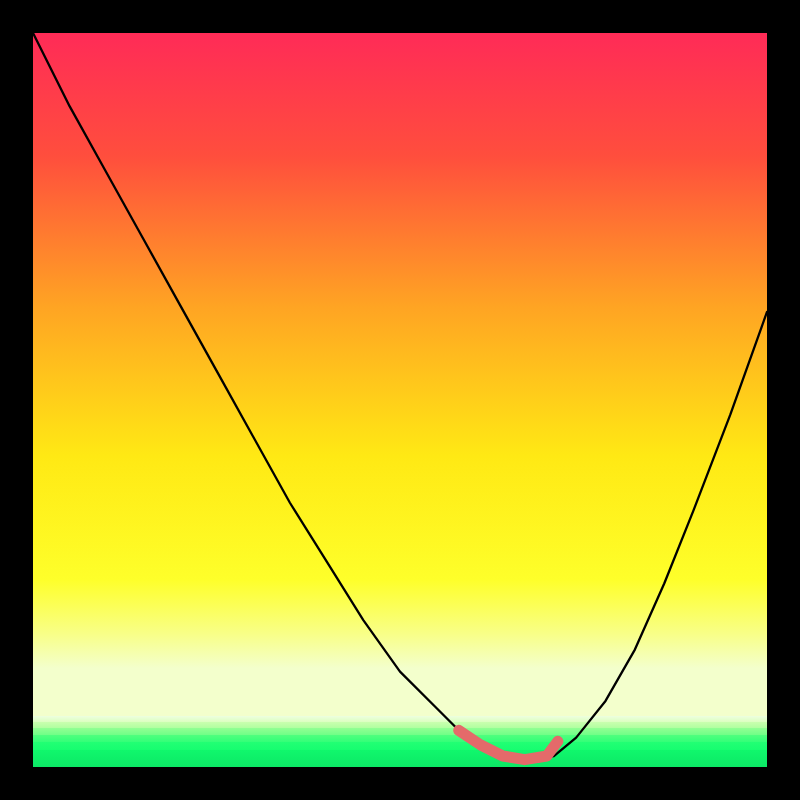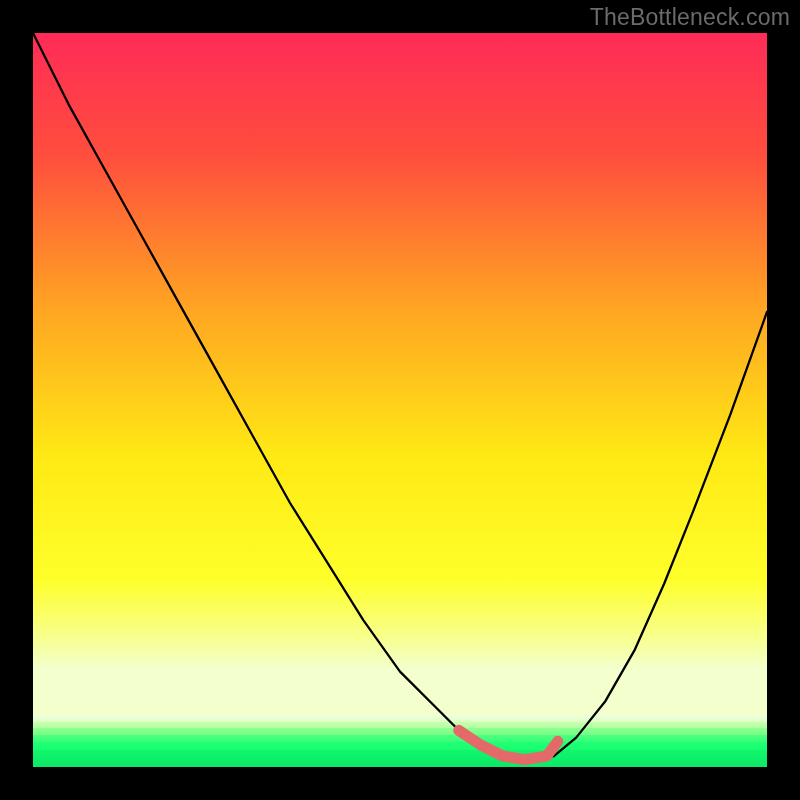--- a/index.html
+++ b/index.html
@@ -42,21 +42,20 @@
     position: absolute;
     inset: 0;
     width: 100%;
     height: 100%;
   }
 </style>
 </head>
 <body>
 
 <div class="frame">
-  <div class="watermark">TheBottleneck.com</div>
   <div class="plot">
     <div class="gradient" id="gradient">
         <div style="position: absolute; left: 0px; right: 0px; top: 0px; height: 683px; background: linear-gradient(rgb(255, 43, 87) 0%, rgb(255, 78, 61) 18%, rgb(255, 164, 35) 40%, rgb(255, 233, 20) 62%, rgb(254, 255, 42) 80%, rgb(248, 255, 136) 88%, rgb(243, 255, 204) 93%);"></div>
         <div class="band" style="top: 683px; height: 6px; background: linear-gradient(rgb(237, 255, 223), rgb(220, 255, 192));"></div>
         <div class="band" style="top: 689px; height: 6px; background: linear-gradient(rgb(202, 255, 175), rgb(176, 255, 160));"></div>
         <div class="band" style="top: 695px; height: 7px; background: linear-gradient(rgb(146, 255, 147), rgb(112, 255, 135));"></div>
         <div class="band" style="top: 702px; height: 7px; background: linear-gradient(rgb(80, 255, 126), rgb(51, 255, 120));"></div>
         <div class="band" style="top: 709px; height: 8px; background: linear-gradient(rgb(34, 255, 116), rgb(23, 253, 112));"></div>
         <div class="band" style="top: 717px; height: 17px; background: linear-gradient(rgb(16, 247, 108), rgb(12, 232, 102));"></div>
       </div>

